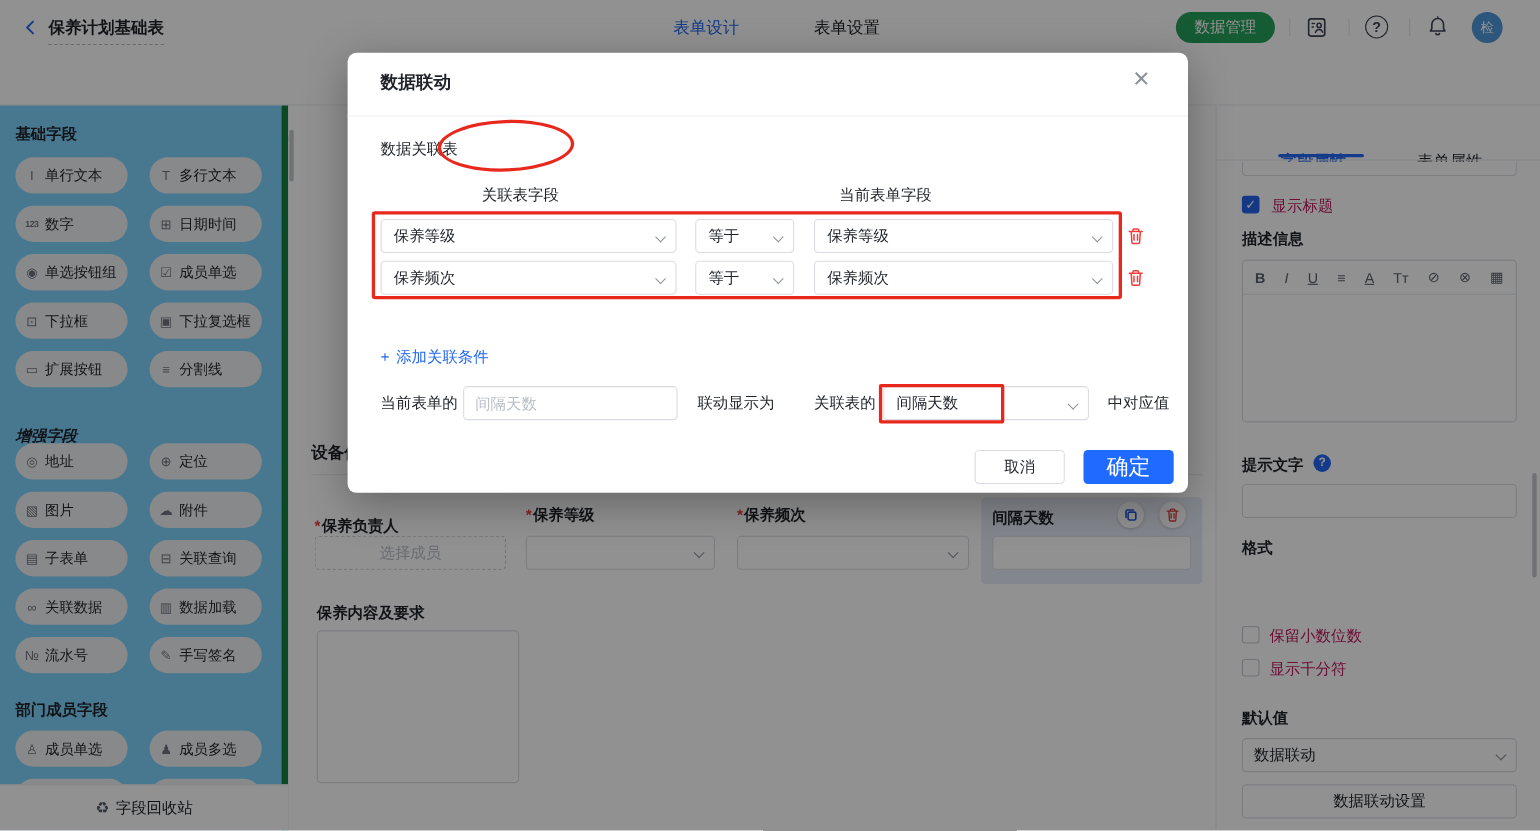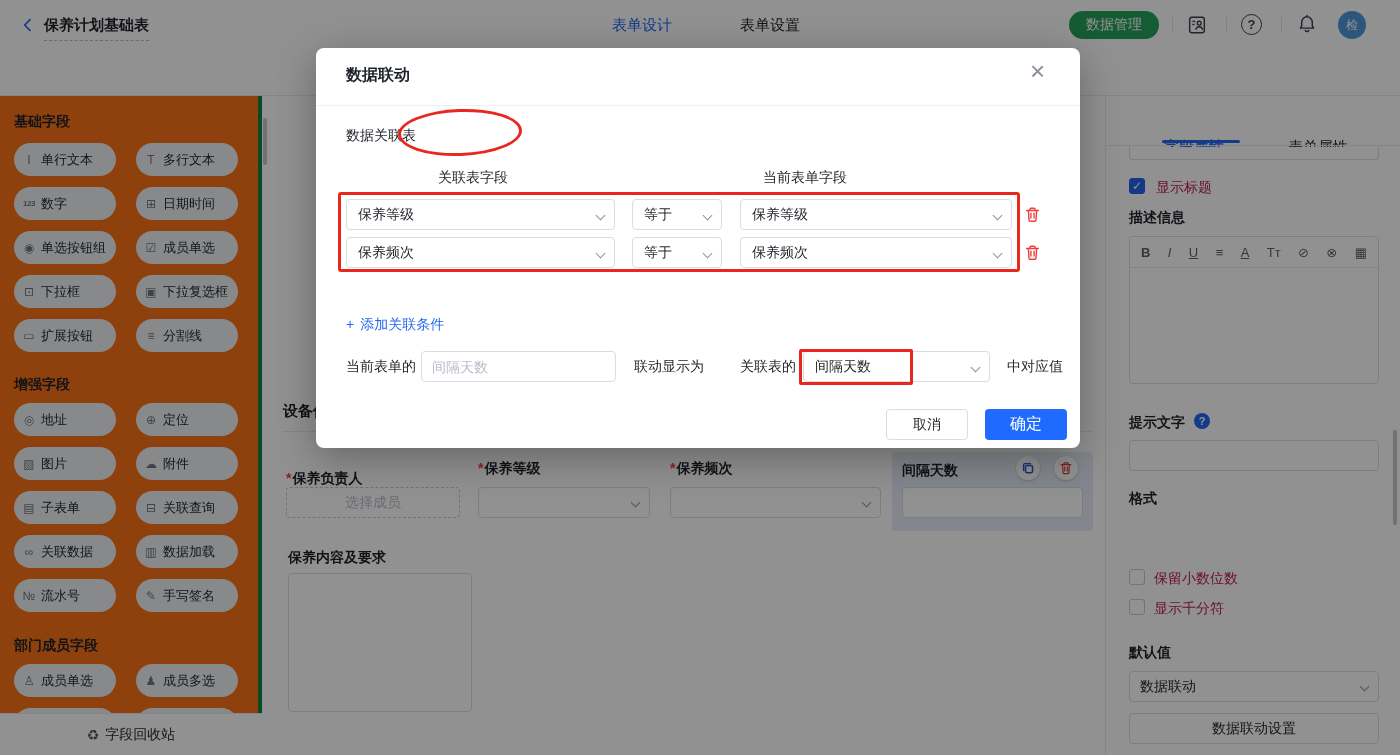--- a/index.html
+++ b/index.html
@@ -15,21 +15,21 @@
   .pill-btn { position:absolute; border-radius:15px; font-size:14px; display:flex; align-items:center; justify-content:center; cursor:pointer; }
   .v-div { position:absolute; width:1px; height:16px; background:#e3e5ea; top:17px; }
   .circle-icon { position:absolute; display:flex; align-items:center; justify-content:center; }
 
   
   #bar2 { position:absolute; left:0; top:50px; width:1400px; height:46px; background:#fff; border-bottom:1px solid #e8eaee; }
   .link-item { position:absolute; top:66px; font-size:14px; color:#2468f2; cursor:pointer; }
   .link-ic { position:absolute; top:67px; font-size:12px; color:#2468f2; }
 
   
-  #sidebar { position:absolute; left:0; top:96px; width:262px; height:659px; background:#f97316; border-right:4px solid #15803d; }
+  #sidebar { position:absolute; left:0; top:96px; width:262px; height:659px; background:#7dd3fc; border-right:6px solid #15803d; }
   .sec-title { position:absolute; left:14px; font-size:14px; font-weight:700; color:#1f2329; }
   .pill-grid { position:absolute; left:14px; width:234px; display:flex; flex-wrap:wrap; column-gap:20px; row-gap:11px; }
   .pill { width:102px; height:33px; background:#eff1f4; border-radius:17px; display:flex; align-items:center;
           padding:0 8px; font-size:13px; color:#1f2329; cursor:grab; white-space:nowrap; overflow:hidden; }
   .picon { width:14px; margin-right:5px; color:#6f7680; font-size:12px; text-align:center; flex:none; }
   .picon.num { font-size:8px; font-weight:700; letter-spacing:-0.5px; }
   #recycle-bar { position:absolute; left:0; top:617px; width:262px; height:42px; background:#fff; border-top:1px solid #e8eaee;
                  display:flex; align-items:center; justify-content:center; font-size:14px; color:#1f2329; cursor:pointer; }
 
   
@@ -157,21 +157,21 @@
       <div class="pill">
           <span class="picon">▭</span>
           <span>扩展按钮</span>
         </div>
       <div class="pill">
           <span class="picon">≡</span>
           <span>分割线</span>
         </div>
     </div>
 
-    <div class="sec-title" style="top:280px;">增强字段</div>
+    <div class="sec-title" style="top:292px;font-style:italic;">增强字段</div>
     <div class="pill-grid" style="top:307px;">
       <div class="pill">
           <span class="picon">◎</span>
           <span>地址</span>
         </div>
       <div class="pill">
           <span class="picon">⊕</span>
           <span>定位</span>
         </div>
       <div class="pill">
@@ -370,20 +370,20 @@
     <input class="abs" style="left: 105px; top: 303px; width: 195px; height: 31px; border: 1px solid rgb(217, 220, 227); border-radius: 4px; padding: 0px 10px; font-size: 14px; color: rgb(31, 35, 41);" placeholder="间隔天数">
     <div class="m-label" style="left:318px;top:310px;">联动显示为</div>
     <div class="m-label" style="left:424px;top:310px;">关联表的</div>
     <div class="m-sel" style="left:487px;top:303px;width:187px;">
       <span>间隔天数</span>
       <span class="chev sel-chev"></span>
     </div>
     <div class="m-label" style="left:691px;top:310px;">中对应值</div>
 
     <div class="abs" style="left:570px;top:361px;width:82px;height:31px;border:1px solid #d9dce3;border-radius:4px;background:#fff;display:flex;align-items:center;justify-content:center;font-size:14px;color:#1f2329;cursor:pointer;">取消</div>
-    <div class="abs" style="left:669px;top:361px;width:82px;height:31px;border-radius:4px;background:#1f6bff;display:flex;align-items:center;justify-content:center;font-size:16px;color:#fff;cursor:pointer;">确定</div>
+    <div class="abs" style="left:669px;top:361px;width:82px;height:31px;border-radius:4px;background:#1f6bff;display:flex;align-items:center;justify-content:center;font-size:20px;color:#fff;cursor:pointer;">确定</div>
   </div>
 
   <div class="ann" style="left:398px;top:109px;width:124px;height:47px;border-radius:50%;transform:rotate(-2deg);"></div>
   <div class="ann" style="left:338px;top:192px;width:682px;height:80px;border-radius:3px;"></div>
   <div class="ann" style="left:799px;top:349px;width:114px;height:36px;border-radius:2px;"></div>
 
 </div>
 
 </body></html>

